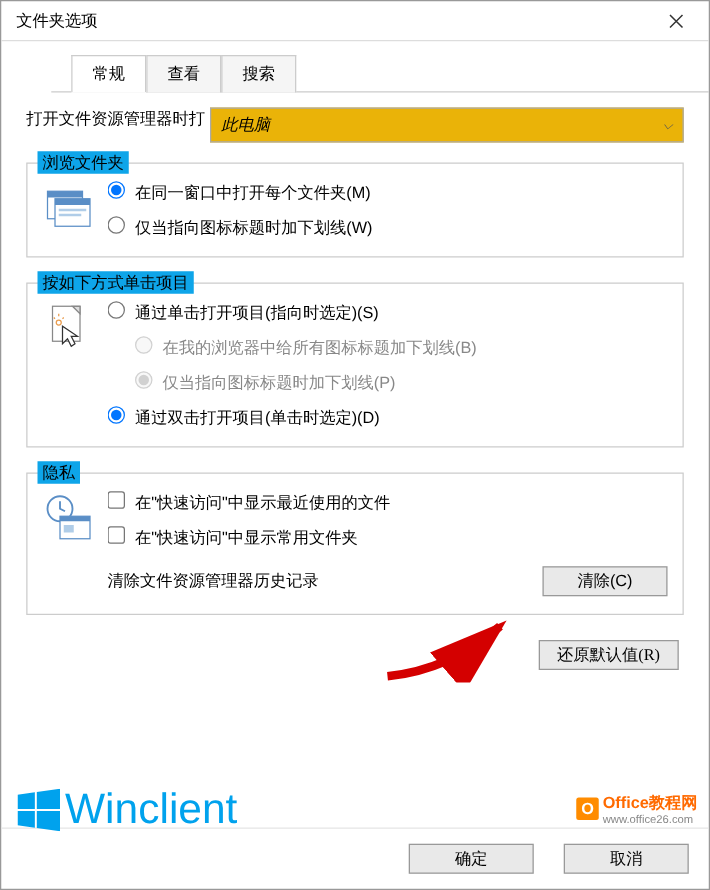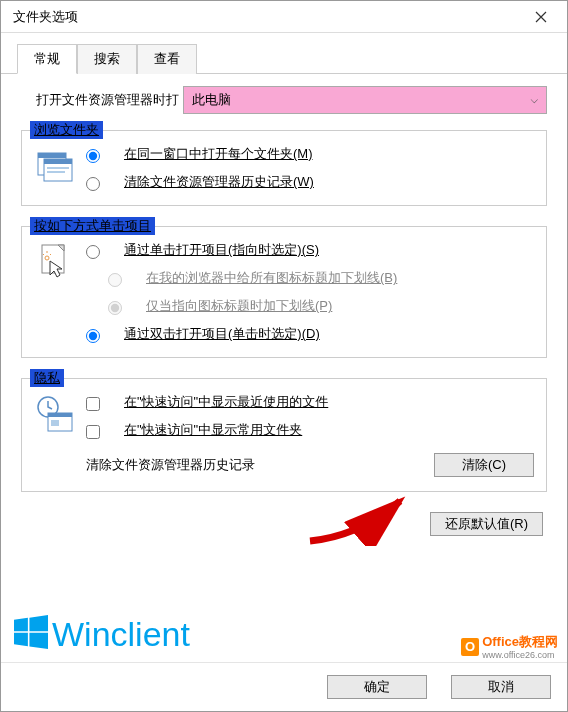--- a/index.html
+++ b/index.html
@@ -33,20 +33,21 @@
     .titlebar .close {
       width: 45px; height: 30px;
       display: flex; align-items: center; justify-content: center;
       cursor: pointer; font-size: 14px;
     }
     .tabbar {
       display: flex;
       padding: 10px 16px 0 16px;
       border-bottom: 1px solid #ccc;
       gap: 0;
+      margin-left: 40px;
     }
     .tab {
       padding: 5px 16px;
       border: 1px solid #ccc;
       border-bottom: none;
       background: #f5f5f5;
       cursor: pointer;
       font-size: 13px;
       position: relative;
       top: 1px;
@@ -56,65 +57,63 @@
       border-bottom: 1px solid #fff;
       z-index: 2;
     }
     .content {
       flex: 1;
       padding: 12px 20px 10px 20px;
       position: relative;
     }
     .row1 {
       display: flex;
-      align-items: center;
       margin-bottom: 16px;
       gap: 4px;
-      margin-left: 15px;
     }
     .row1 label { font-size: 13px; }
     .dropdown {
       flex: 1;
       height: 28px;
       border: 1px solid #aaa;
-      background: #f9a8d4;
+      background: #eab308;
       display: flex;
       align-items: center;
       justify-content: space-between;
       padding: 0 8px;
       cursor: pointer;
+      font-style: italic;
     }
     .dropdown .chev { font-size: 10px; color: #555; }
     .group {
       border: 1px solid #ccc;
       margin-bottom: 20px;
       padding: 14px 12px 14px 12px;
       position: relative;
     }
     .group .legend {
       position: absolute;
       top: -10px; left: 8px;
-      background: #1d4ed8;
+      background: #0ea5e9;
       padding: 0 4px;
       font-size: 13px;
-      text-decoration: underline;
     }
     .group-body {
       display: flex;
       align-items: flex-start;
       gap: 12px;
     }
     .group-icon {
       width: 40px; height: 40px;
       flex-shrink: 0;
       display: flex; align-items: center; justify-content: center;
       margin-top: 2px;
     }
     .opts { flex: 1; display: flex; flex-direction: column; gap: 10px; }
-    .opt { display: flex; align-items: flex-end; gap: 24px; font-size: 13px; text-decoration: underline; }
+    .opt { display: flex; align-items: flex-start; gap: 8px; font-size: 13px; }
     .opt input[type=radio], .opt input[type=checkbox] { width: 14px; height: 14px; }
     .opt.sub { margin-left: 22px; color: #888; }
     .clear-row {
       display: flex;
       align-items: center;
       justify-content: space-between;
       margin-top: 4px;
     }
     .btn {
       min-width: 100px;
@@ -124,43 +123,44 @@
       cursor: pointer;
       font-size: 13px;
       font-family: inherit;
       padding: 0 14px;
     }
     .restore-row {
       display: flex;
       justify-content: flex-end;
       margin-top: 10px;
       padding-right: 4px;
+      font-family: Liberation Serif, serif;
     }
     .bottombar {
       display: flex;
       justify-content: flex-end;
       gap: 24px;
       padding: 12px 16px;
       border-top: 1px solid #e5e5e5;
     }
     .arrow {
       position: absolute;
       left: 300px;
       top: 486px;
       pointer-events: none;
     }
     .watermark1 {
       position: absolute;
       left: 14px;
-      bottom: 58px;
+      bottom: 45px;
       font-size: 34px;
       font-weight: 300;
       color: #00a2ed;
       display: flex;
-      align-items: flex-start;
+      align-items: center;
       gap: 4px;
       pointer-events: none;
     }
     .watermark1 svg { width: 34px; height: 34px; }
     .watermark2 {
       position: absolute;
       right: 10px;
       bottom: 52px;
       font-size: 13px;
       color: #ff6a00;
@@ -182,22 +182,22 @@
     <span class="title">文件夹选项</span>
     <div class="close">
       <svg width="12" height="12" viewBox="0 0 12 12">
           <path d="M1 1 L11 11 M11 1 L1 11" stroke="#333" stroke-width="1.2" fill="none"></path>
         </svg>
     </div>
   </div>
 
   <div class="tabbar">
     <div class="tab active">常规</div>
+    <div class="tab">查看</div>
     <div class="tab">搜索</div>
-    <div class="tab">查看</div>
   </div>
 
   <div class="content">
 
     <div class="row1">
       <label>打开文件资源管理器时打</label>
       <div class="dropdown">
         <span>此电脑</span>
         <span class="chev">⌵</span>
       </div>
@@ -216,21 +216,21 @@
               <rect x="13" y="22" width="18" height="2" fill="#b0cde8"></rect>
             </svg>
         </div>
         <div class="opts">
           <label class="opt">
             <input type="radio" name="browse" checked="" style="">
             <span>在同一窗口中打开每个文件夹(M)</span>
           </label>
           <label class="opt">
             <input type="radio" name="browse" style="">
-            <span>清除文件资源管理器历史记录(W)</span>
+            <span>仅当指向图标标题时加下划线(W)</span>
           </label>
         </div>
       </div>
     </div>
 
     <div class="group">
       <span class="legend">按如下方式单击项目</span>
       <div class="group-body">
         <div class="group-icon">
           <svg width="36" height="40" viewBox="0 0 36 40">

